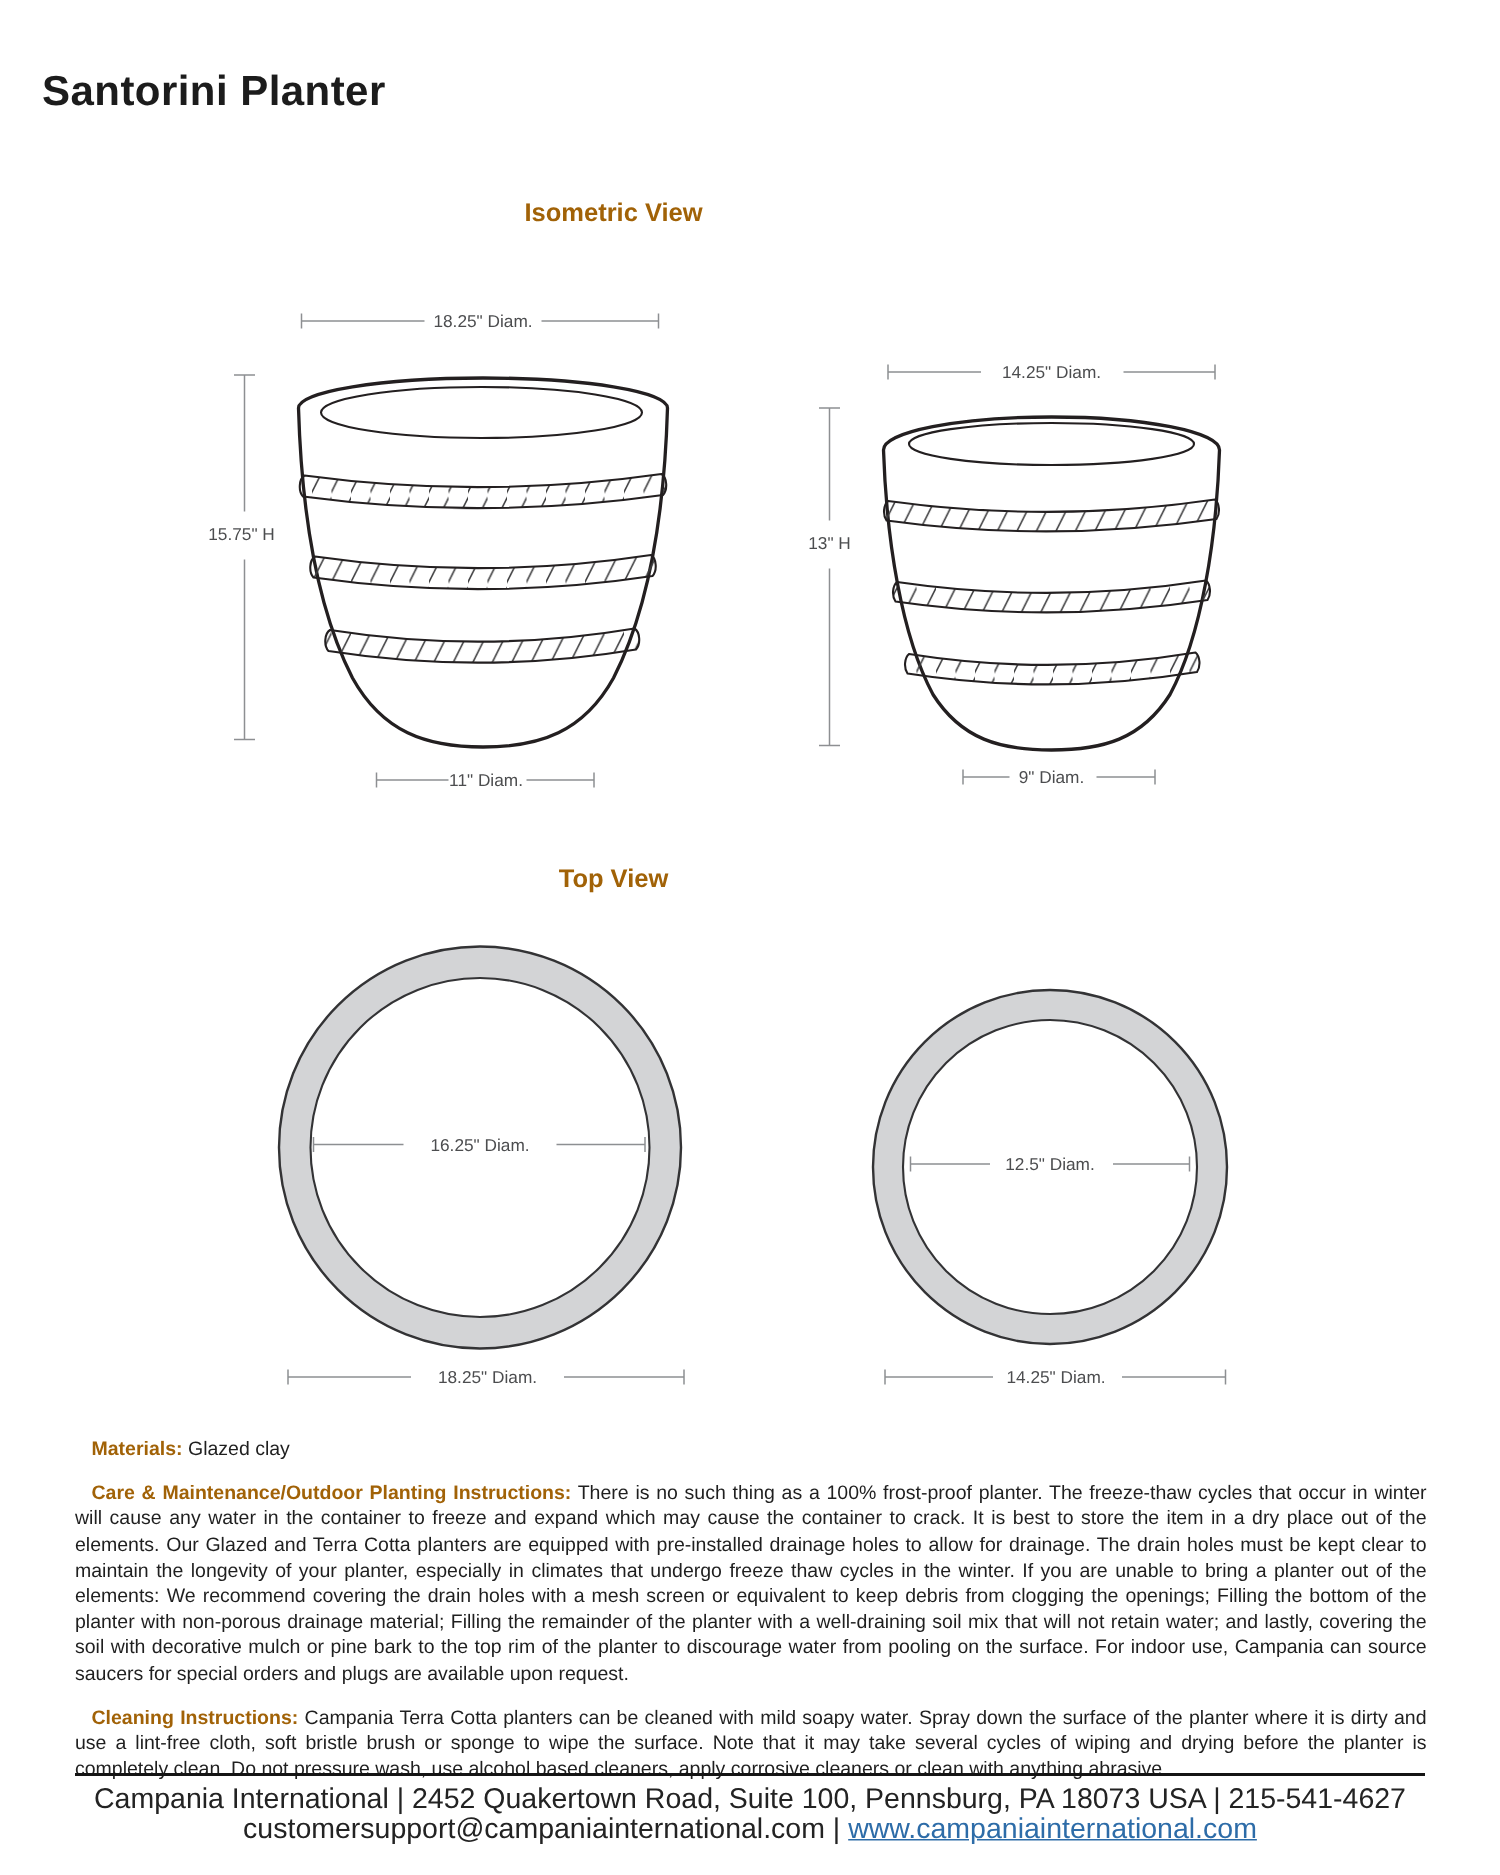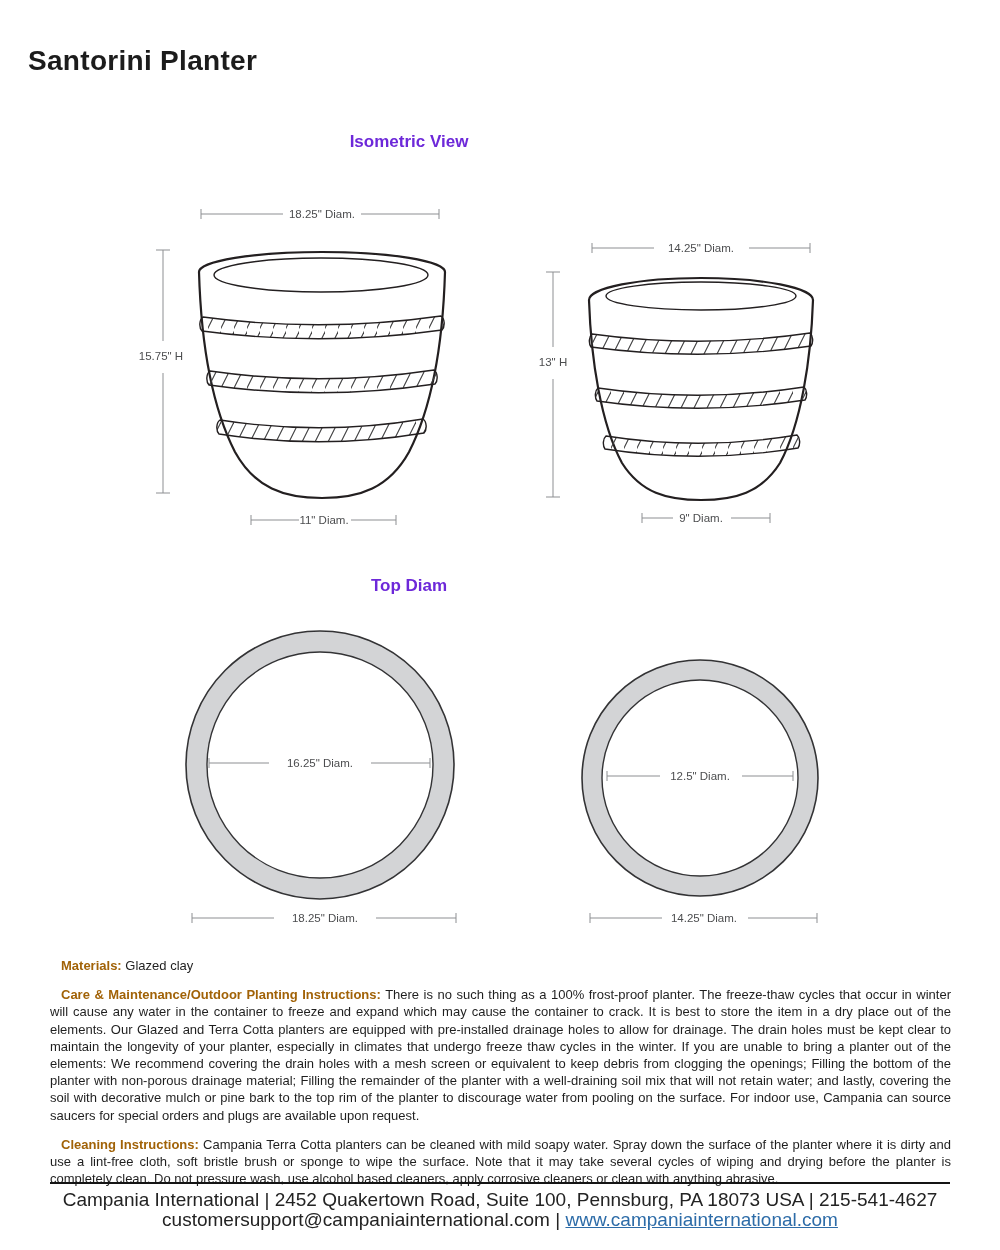--- a/index.html
+++ b/index.html
@@ -6,21 +6,21 @@
   body{
     width:1000px;height:1250px;background:#ffffff;position:relative;
     font-family:"Liberation Sans", sans-serif;color:#231f20;overflow:hidden;
   }
   .page-title{
     position:absolute;top:26px;left:0;width:1000px;text-align:left;
     font-size:28px;font-weight:bold;color:#1c1c1c;letter-spacing:.3px;padding-left:28px;
   }
   .section-heading{
     position:absolute;left:0;width:818px;text-align:center;
-    font-size:17px;font-weight:bold;color:#6d28d9;
+    font-size:17px;font-weight:bold;color:#a16207;
   }
   #iso-heading{top:132px;}
   #topview-heading{top:576px;}
   svg.drawing{position:absolute;top:0;left:0;}
   .dim-text{font-size:11.5px;fill:#4c4d4f;font-family:"Liberation Sans",sans-serif;}
   .body-copy{
     position:absolute;left:50px;top:957px;width:901px;
     font-size:13px;line-height:17.2px;color:#1f1f1f;
   }
   .body-copy p{margin:0 0 12px 0;}
@@ -31,21 +31,21 @@
     border-top:2.5px solid #141414;padding-top:6px;
     text-align:center;font-size:19px;line-height:20px;color:#232323;
   }
   .footer-link{color:#2d6ca8;text-decoration:underline;cursor:pointer;text-align:right;}
 </style>
 </head>
 <body>
 
 <h1 class="page-title">Santorini Planter</h1>
 <div class="section-heading" id="iso-heading">Isometric View</div>
-<div class="section-heading" id="topview-heading">Top Diam</div>
+<div class="section-heading" id="topview-heading">Top View</div>
 
 <svg class="drawing" width="1000" height="945" viewBox="0 0 1000 945">
   <defs>
     <pattern id="ropeHatch" width="13" height="30" patternUnits="userSpaceOnUse">
       <path d="M -2,32 L 15,-2" stroke="#3e3e40" stroke-width="1.1" fill="none"></path>
     </pattern>
   </defs>
 
   <g stroke="#231f20" fill="none">
     <path d="M 199,272 A 123 20 0 0 1 445,272" stroke-width="2.2"></path>

